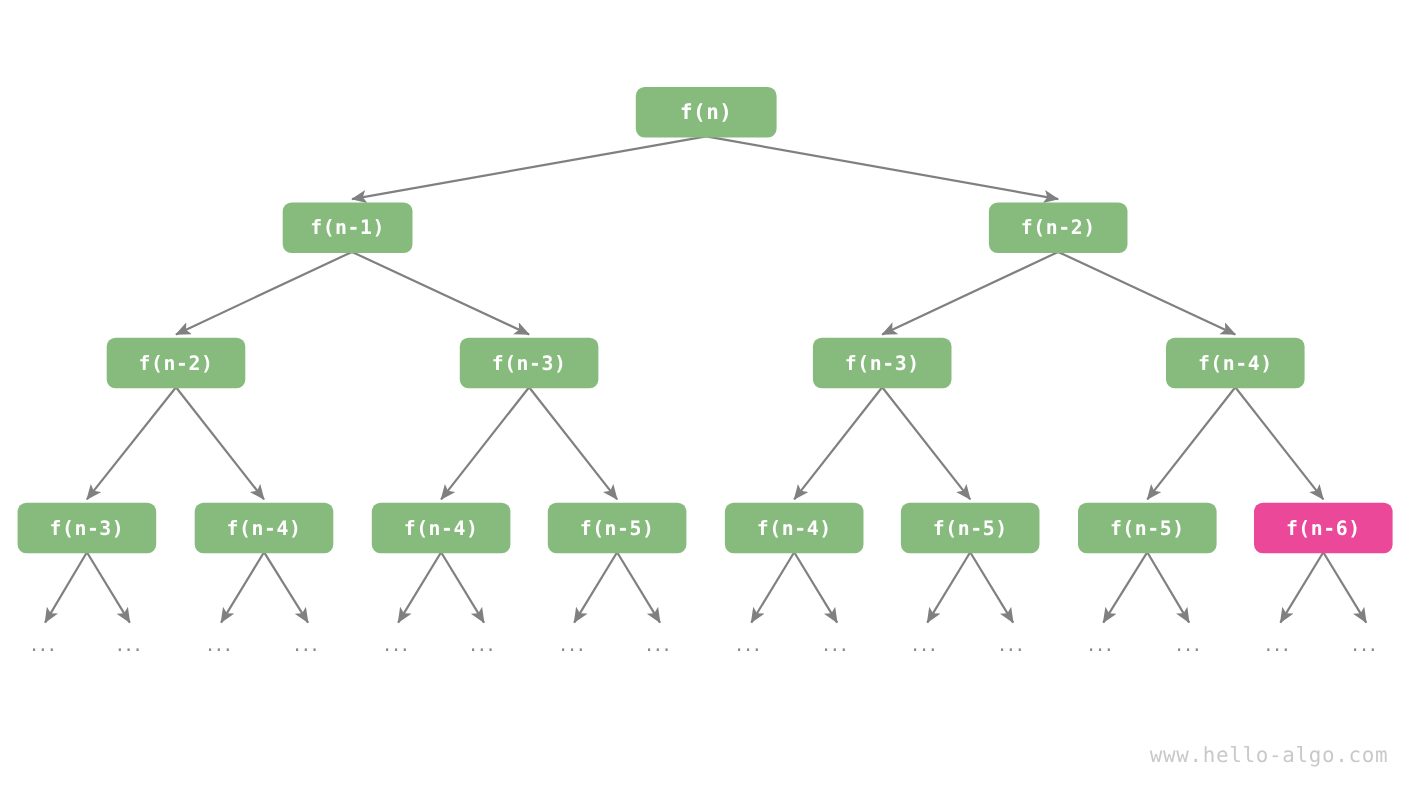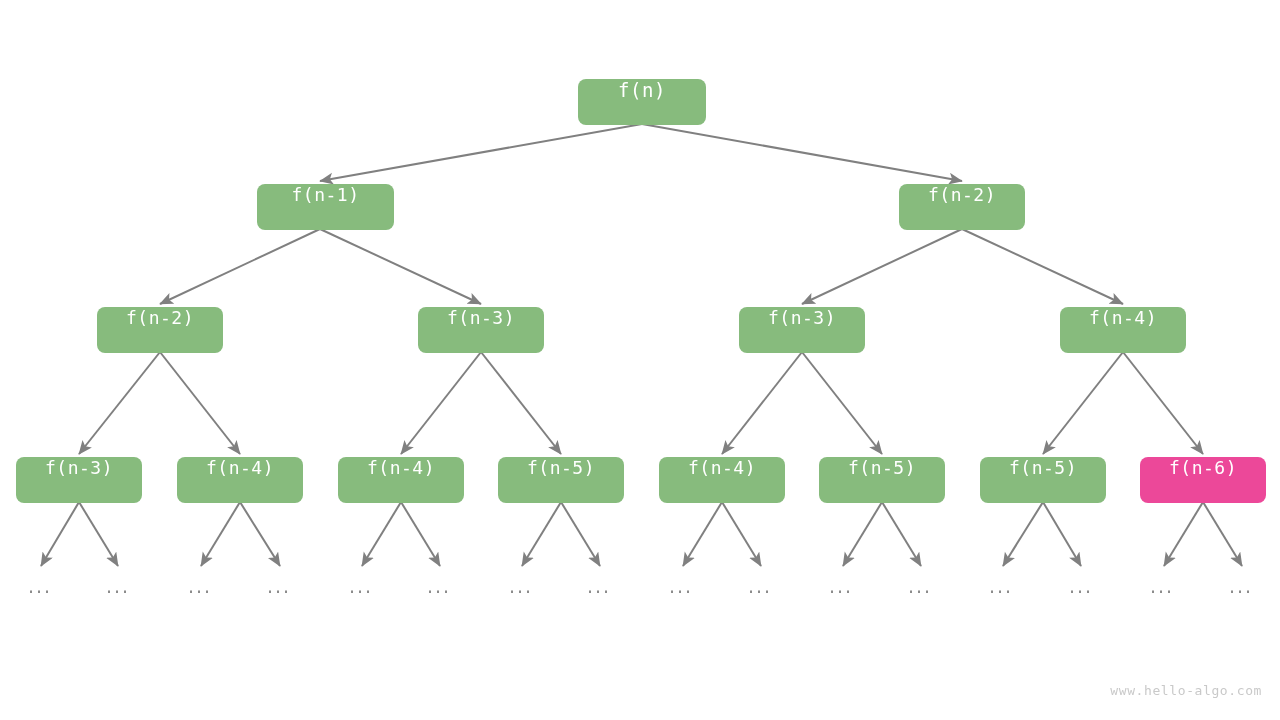--- a/index.html
+++ b/index.html
@@ -20,46 +20,47 @@
     left: 0;
     top: 0;
     width: 1280px;
     height: 720px;
     pointer-events: none;
   }
   .node {
     position: absolute;
     box-sizing: border-box;
     display: flex;
+    align-items: center;
     justify-content: center;
     border-radius: 8px;
     color: #ffffff;
     font-family: "DejaVu Sans Mono", "Liberation Mono", monospace;
-    font-weight: normal;
+    font-weight: bold;
     letter-spacing: 0.5px;
     white-space: nowrap;
     user-select: none;
   }
   .ellipsis {
     position: absolute;
     color: #8a8a8a;
     font-family: "DejaVu Sans", "Liberation Sans", sans-serif;
     font-size: 19px;
     line-height: 1;
     letter-spacing: 2px;
     transform: translate(-50%, -50%);
     user-select: none;
   }
   #watermark {
     position: absolute;
     right: 18px;
     bottom: 22px;
     color: #c9c9c9;
     font-family: "DejaVu Sans Mono", "Liberation Mono", monospace;
-    font-size: 13px;
+    font-size: 19px;
     letter-spacing: 0.6px;
     user-select: none;
   }
 </style>
 </head>
 <body>
 
 <div id="canvas" style="background: rgb(255, 255, 255);">
   <svg id="edges" viewBox="0 0 1280 720">
       <defs>
@@ -95,21 +96,21 @@
       <line x1="882" y1="502" x2="921" y2="566" stroke="#808080" stroke-width="2" marker-end="url(#arrowhead)"></line>
       <line x1="1043" y1="502" x2="1003" y2="566" stroke="#808080" stroke-width="2" marker-end="url(#arrowhead)"></line>
       <line x1="1043" y1="502" x2="1081" y2="566" stroke="#808080" stroke-width="2" marker-end="url(#arrowhead)"></line>
       <line x1="1203" y1="502" x2="1164" y2="566" stroke="#808080" stroke-width="2" marker-end="url(#arrowhead)"></line>
       <line x1="1203" y1="502" x2="1242" y2="566" stroke="#808080" stroke-width="2" marker-end="url(#arrowhead)"></line>
     </svg>
   <div id="nodes">
       <div class="node" style="left: 578px; top: 79px; width: 128px; height: 46px; background: rgb(135, 187, 125); color: rgb(255, 255, 255); font-size: 19px;">
         <span>f(n)</span>
       </div>
-      <div class="node" style="left: 257px; top: 184px; width: 137px; height: 46px; background: rgb(135, 187, 125); color: rgb(255, 255, 255); font-size: 18px;">
+      <div class="node" style="left: 257px; top: 184px; width: 118px; height: 46px; background: rgb(135, 187, 125); color: rgb(255, 255, 255); font-size: 18px;">
         <span>f(n-1)</span>
       </div>
       <div class="node" style="left: 899px; top: 184px; width: 126px; height: 46px; background: rgb(135, 187, 125); color: rgb(255, 255, 255); font-size: 18px;">
         <span>f(n-2)</span>
       </div>
       <div class="node" style="left: 97px; top: 307px; width: 126px; height: 46px; background: rgb(135, 187, 125); color: rgb(255, 255, 255); font-size: 18px;">
         <span>f(n-2)</span>
       </div>
       <div class="node" style="left: 418px; top: 307px; width: 126px; height: 46px; background: rgb(135, 187, 125); color: rgb(255, 255, 255); font-size: 18px;">
         <span>f(n-3)</span>

